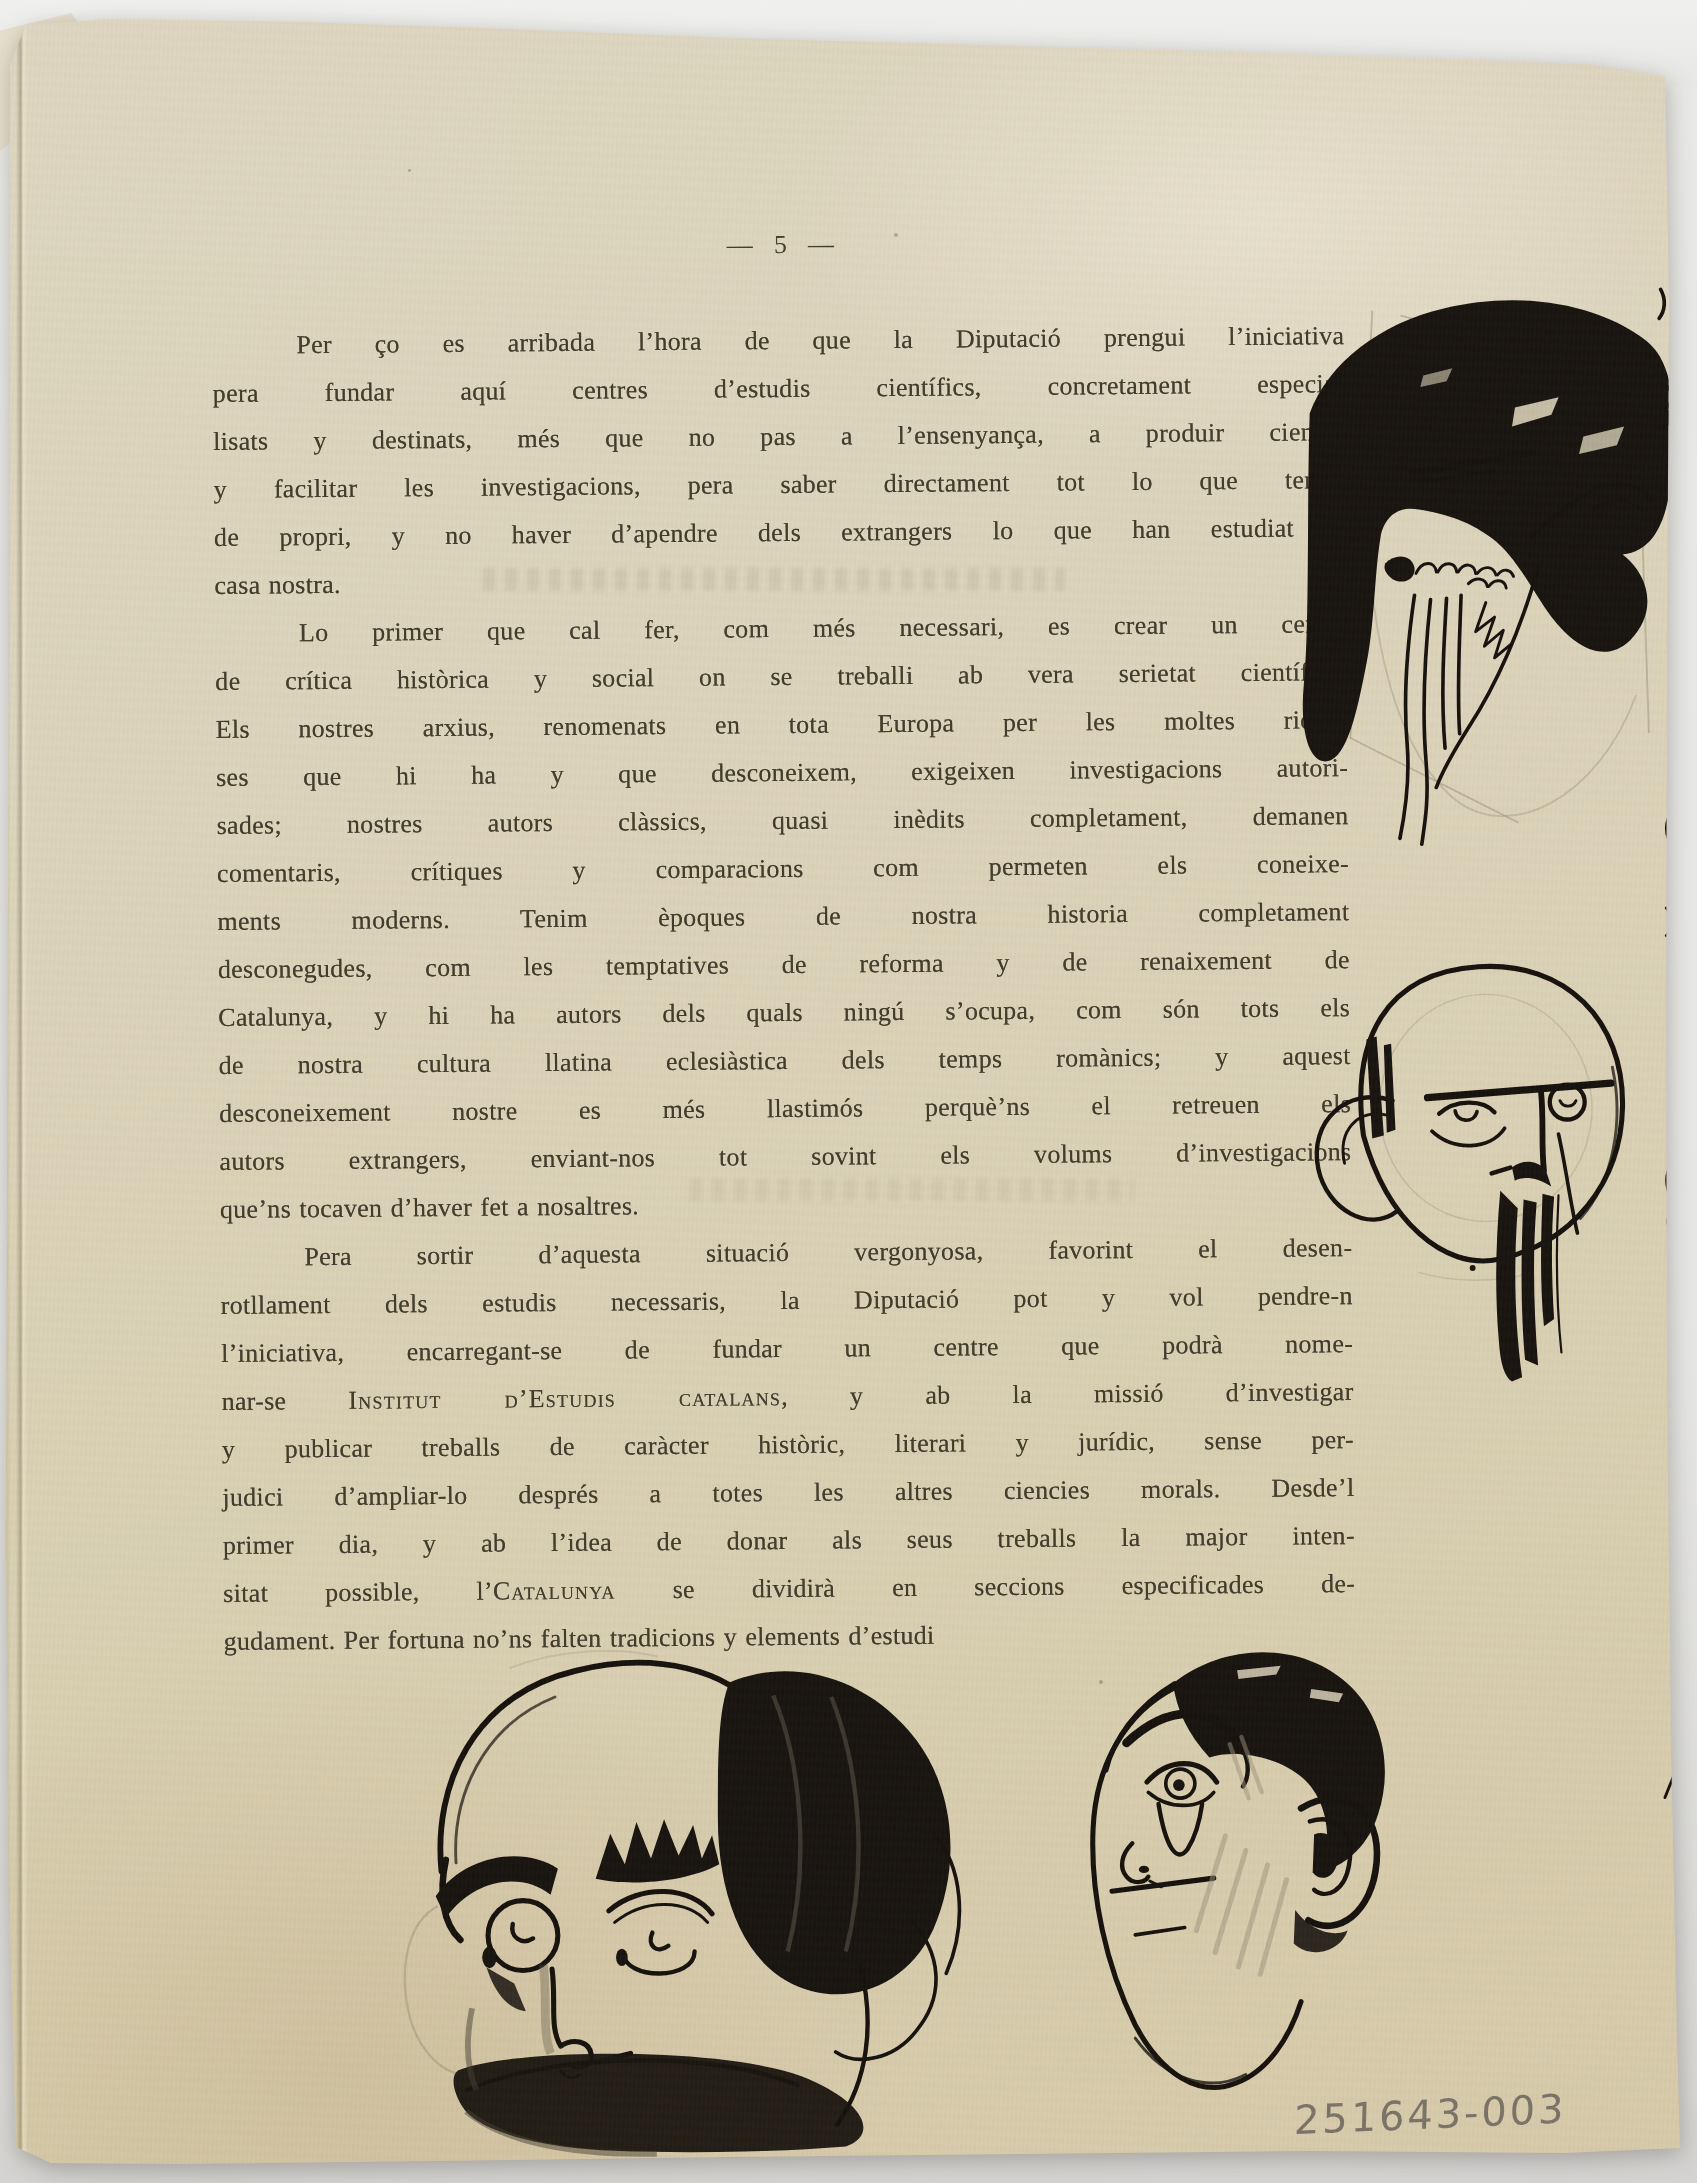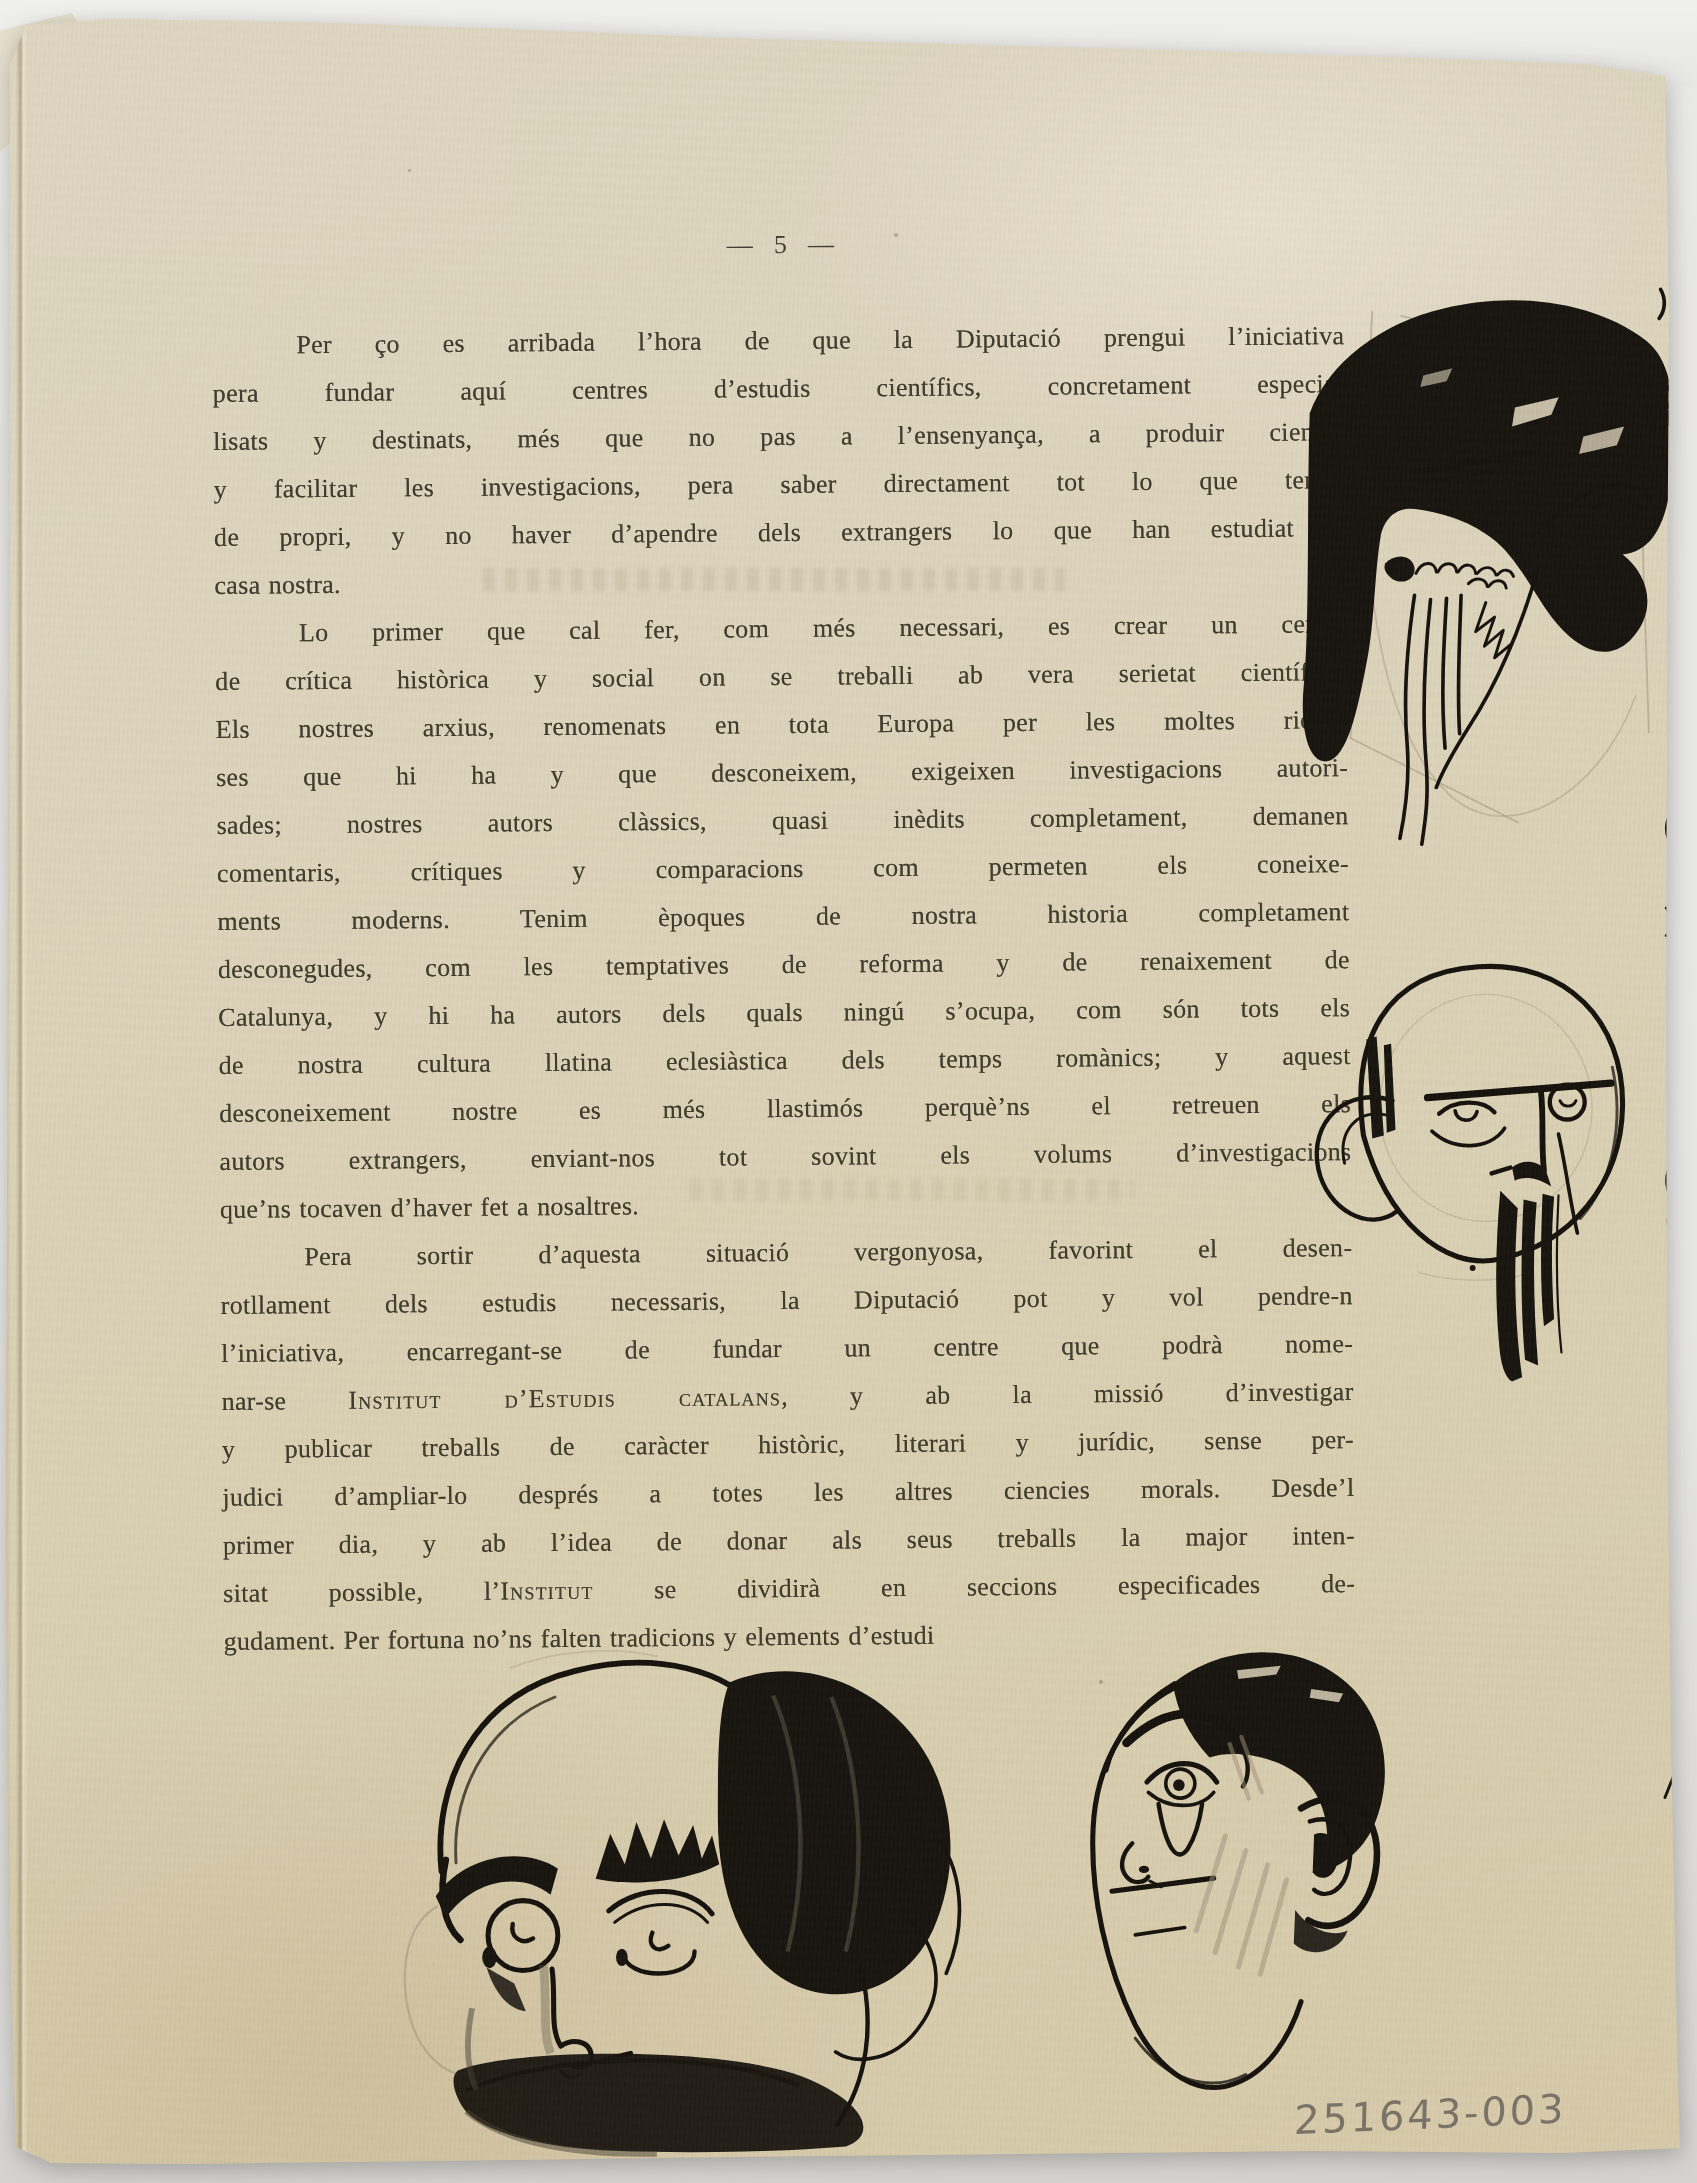--- a/index.html
+++ b/index.html
@@ -99,21 +99,21 @@
         <div class="line"><span>desconeixement nostre es més llastimós perquè’ns el retreuen els</span></div>
         <div class="line"><span>autors extrangers, enviant-nos tot sovint els volums d’investigacions</span></div>
         <div class="line last"><span>que’ns tocaven d’haver fet a nosaltres.</span></div>
         <div class="line indent"><span>Pera sortir d’aquesta situació vergonyosa, favorint el desen-</span></div>
         <div class="line"><span>rotllament dels estudis necessaris, la Diputació pot y vol pendre-n</span></div>
         <div class="line"><span>l’iniciativa, encarregant-se de fundar un centre que podrà nome-</span></div>
         <div class="line"><span>nar-se </span><span class="sc">Institut d’Estudis catalans</span><span>, y ab la missió d’investigar</span></div>
         <div class="line"><span>y publicar treballs de caràcter històric, literari y jurídic, sense per-</span></div>
         <div class="line"><span>judici d’ampliar-lo després a totes les altres ciencies morals. Desde’l</span></div>
         <div class="line"><span>primer dia, y ab l’idea de donar als seus treballs la major inten-</span></div>
-        <div class="line"><span>sitat possible, l’</span><span class="sc">Institut</span><span> se dividirà en seccions especificades de-</span></div>
+        <div class="line"><span>sitat possible, l’</span><span class="sc">Catalunya</span><span> se dividirà en seccions especificades de-</span></div>
         <div class="line last"><span>gudament. Per fortuna no’ns falten tradicions y elements d’estudi</span></div>
       </div>
 
     <svg style="left:1231px;top:251px" width="466" height="626" viewBox="1692 345 640 860">
       <path class="pencil" stroke-width="2.5" opacity=".55" d="M1886,428 L1856,1014"></path>
       <path class="pencil" stroke-width="2.5" opacity=".5" d="M1856,1014 L2086,1130"></path>
       <path class="pencil" stroke-width="2.5" opacity=".5" d="M1926,434 L2246,516"></path>
       <path class="pencil" stroke-width="2.5" opacity=".5" d="M2250,520 L2266,1006"></path>
       <path class="pencil" stroke-width="2.5" opacity=".4" d="M1874,660 C1882,850 1906,1010 1992,1092 C2070,1164 2196,1098 2248,956"></path>
       <path class="ink-f" d="M1800,568 C1826,498 1898,444 1984,424 C2082,400 2192,414 2262,468 C2300,498 2304,562 2298,640 C2294,716 2272,758 2230,762 C2268,792 2278,842 2240,880 C2202,916 2158,884 2128,842 C2104,806 2082,766 2056,744 C2022,716 1986,706 1950,700 C1924,696 1906,706 1898,734 C1888,792 1890,860 1876,922 C1866,972 1852,1042 1824,1046 C1798,1050 1786,1000 1792,940 C1800,860 1796,688 1800,568 Z"></path>

